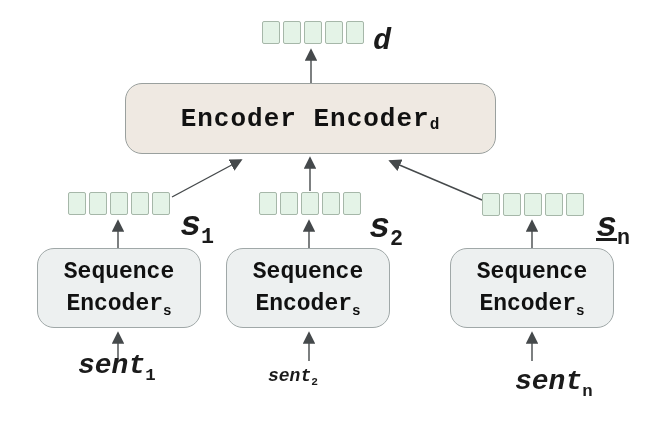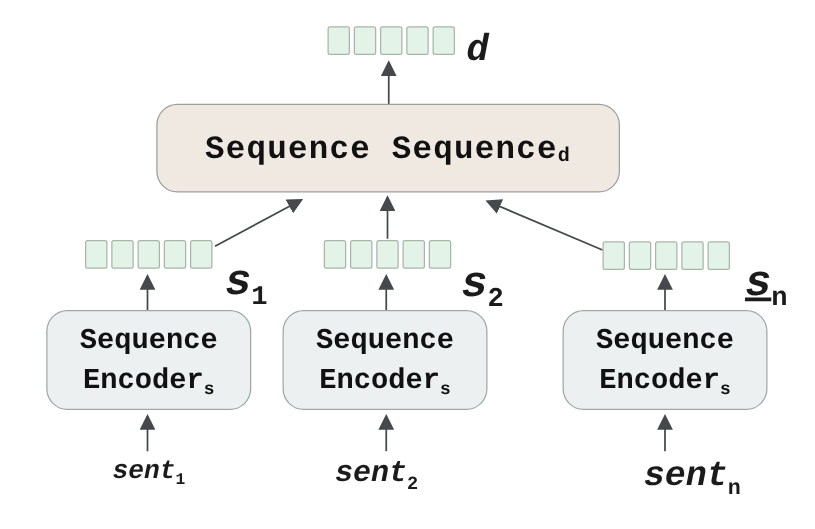--- a/index.html
+++ b/index.html
@@ -67,21 +67,21 @@
     <span class="vec-cell"></span>
     <span class="vec-cell"></span>
     <span class="vec-cell"></span>
     <span class="vec-cell"></span>
   </div>
   <div class="math-label" id="label-d" style="left:373px;top:24px;">
     <span>d</span>
   </div>
 
   <div class="doc-box">
-    <span>Sequence Sequence</span>
+    <span>Encoder Encoder</span>
       <span class="box-sub">d</span>
   </div>
 
   <div class="vec-row" style="left:68px;top:192px;">
     <span class="vec-cell"></span>
     <span class="vec-cell"></span>
     <span class="vec-cell"></span>
     <span class="vec-cell"></span>
     <span class="vec-cell"></span>
   </div>
@@ -116,23 +116,23 @@
   </div>
   <div class="sent-box" style="left:226px;">
     <span>Sequence</span>
     <span><span>Encoder</span><span class="box-sub">s</span></span>
   </div>
   <div class="sent-box" style="left:450px;">
     <span>Sequence</span>
     <span><span>Encoder</span><span class="box-sub">s</span></span>
   </div>
 
-  <div class="math-label" style="left:78px;top:366px;font-size:21px;margin-left:12px;">
+  <div class="math-label" style="left:78px;top:350px;font-size:28px;">
     <span>sent</span><span class="msub">1</span>
   </div>
-  <div class="math-label" style="left:268px;top:366px;font-size:24px;">
+  <div class="math-label" style="left:268px;top:366px;font-size:18px;">
     <span>sent</span><span class="msub">2</span>
   </div>
   <div class="math-label" style="left:515px;top:366px;font-size:28px;">
     <span>sent</span><span class="msub">n</span>
   </div>
 
 </div>
 
 </body></html>

